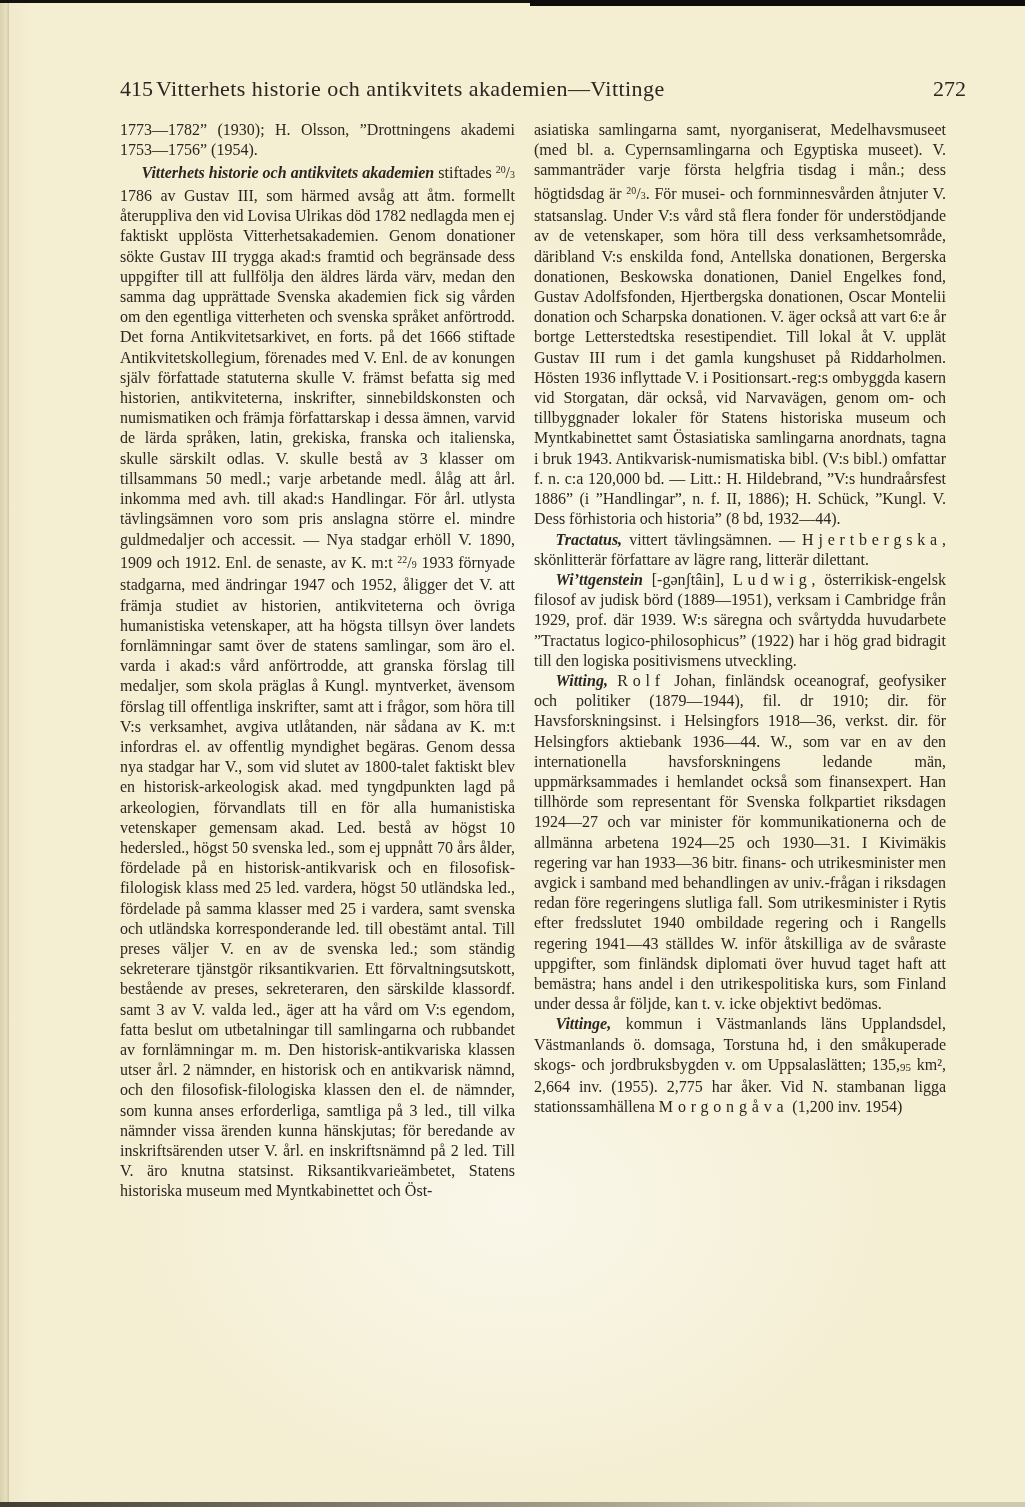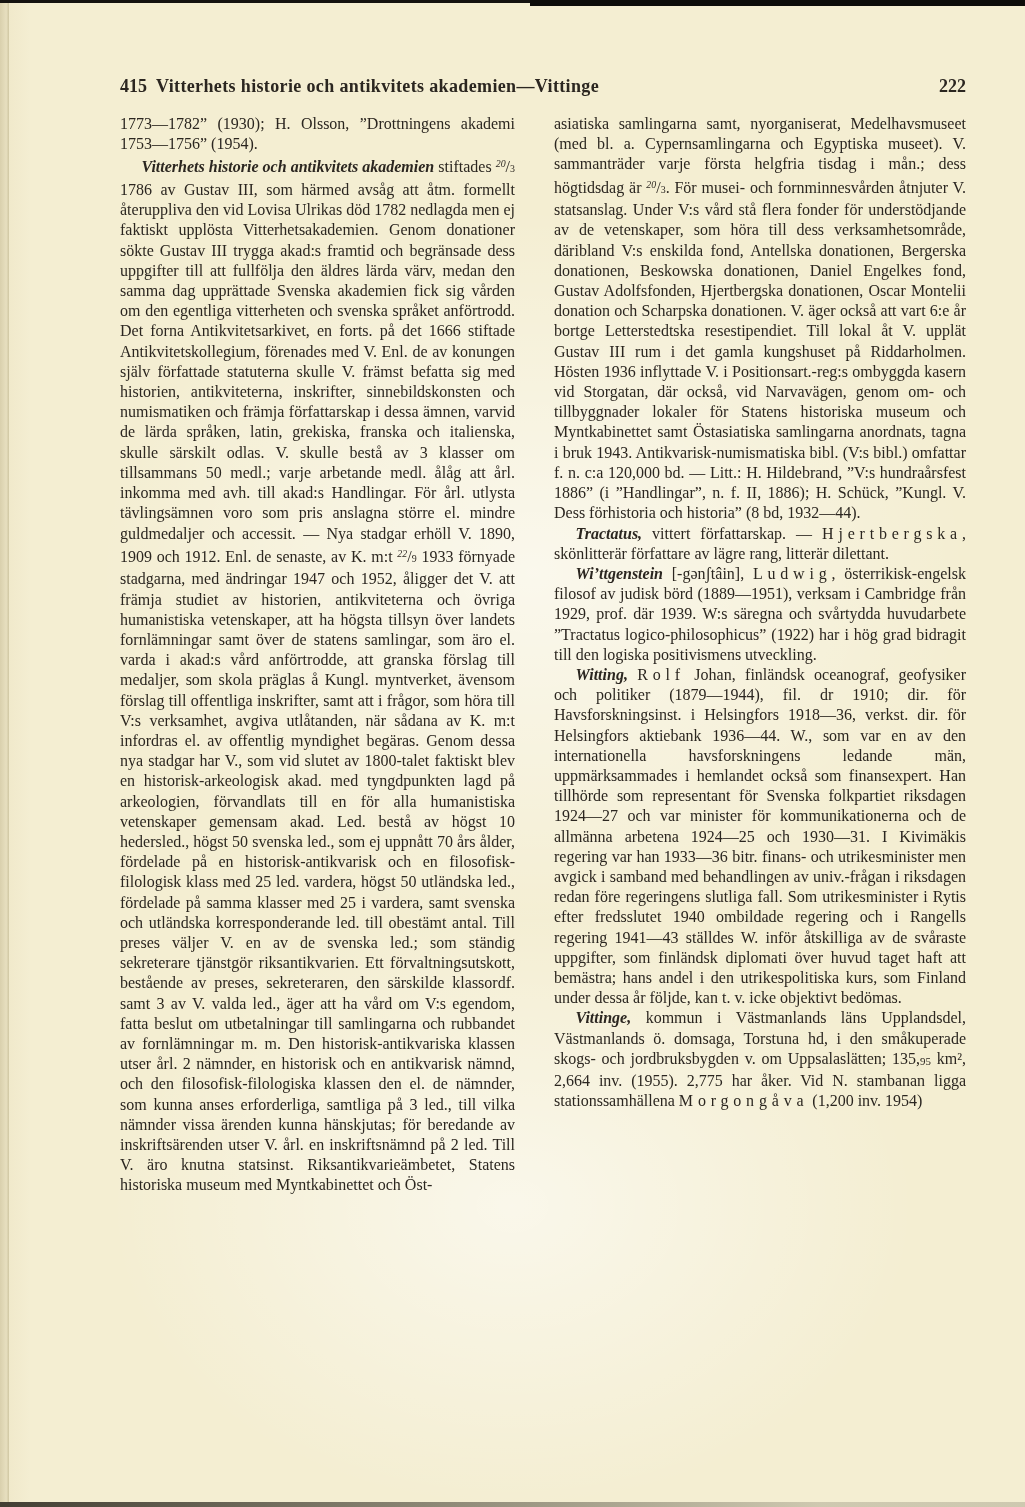--- a/index.html
+++ b/index.html
@@ -19,59 +19,59 @@
   .edge-top{position:absolute;top:0;left:0;width:100%;height:3px;background:#14120f;}
   .edge-top-right{position:absolute;top:0;left:530px;right:0;height:6px;background:#0d0c0a;}
   .edge-left{position:absolute;top:0;left:0;width:9px;height:100%;
     background:linear-gradient(90deg,#d9d0ad,#e7dfbf 70%,#cfc6a2 100%);}
   .edge-bottom{position:absolute;bottom:0;left:0;width:100%;height:5px;
     background:linear-gradient(90deg,#423e33,#6b665646 80%);}
   .content{
     position:absolute;left:120px;top:76px;width:846px;color:#2b2620;
   }
   .runhead{
-    position:relative;height:30px;font-weight:bold;font-size:18px;
+    position:relative;height:30px;font-weight:normal;font-size:22px;
   }
   .pageno-left{position:absolute;left:0;top:0;}
   .pageno-right{position:absolute;right:0;top:0;}
   .runtitle{position:absolute;left:0;right:0;padding-left:36px;letter-spacing:.02em;}
-  .cols{display:flex;gap:39px;margin-top:8px;}
+  .cols{display:flex;gap:19px;margin-top:14px;}
   .col{font-size:16px;line-height:20.2px;text-align:justify;text-justify:inter-word;}
   .col-left{width:395px;}
   .col-right{width:412px;}
   .col p{margin:0;}
   .col p.ind{text-indent:1.35em;}
   .b{font-weight:bold;font-style:italic;}
   .s{letter-spacing:.30em;}
   .sb{font-size:.68em;vertical-align:-.06em;}
   .frac{white-space:nowrap;}
-  .frac .fs{font-size:.62em;vertical-align:.5em;font-style:italic;}
+  .frac .fs{font-size:.62em;vertical-align:.5em;}
   .frac .fb{font-size:.62em;vertical-align:-.05em;}
 </style>
 </head>
 <body>
 
 <div class="paper"></div>
 <div class="edge-left"></div>
 <div class="edge-top"></div>
 <div class="edge-top-right"></div>
 <div class="edge-bottom"></div>
 
 <div class="content">
   <div class="runhead">
     <span class="pageno-left">415</span>
     <span class="runtitle">Vitterhets historie och antikvitets akademien—Vittinge</span>
-    <span class="pageno-right">222</span>
+    <span class="pageno-right">272</span>
   </div>
   <div class="cols">
     <div class="col col-left" id="col-left">
         <p><span class="n">1773—1782” (1930); H. Olsson, ”Drottningens akademi 1753—1756” (1954).</span></p>
         <p class="ind"><span class="b">Vitterhets historie och antikvitets akademien</span><span class="n"> stiftades </span><span class="frac"><span class="fs">20</span>/<span class="fb">3</span></span><span class="n"> 1786 av Gustav III, som härmed avsåg att åtm. formellt återuppliva den vid Lovisa Ulrikas död 1782 nedlagda men ej faktiskt upplösta Vitterhetsakademien. Genom donationer sökte Gustav III trygga akad:s framtid och begränsade dess uppgifter till att fullfölja den äldres lärda värv, medan den samma dag upprättade Svenska akademien fick sig vården om den egentliga vitterheten och svenska språket anförtrodd. Det forna Antikvitetsarkivet, en forts. på det 1666 stiftade Antikvitetskollegium, förenades med V. Enl. de av konungen själv författade statuterna skulle V. främst befatta sig med historien, antikviteterna, inskrifter, sinnebildskonsten och numismatiken och främja författarskap i dessa ämnen, varvid de lärda språken, latin, grekiska, franska och italienska, skulle särskilt odlas. V. skulle bestå av 3 klasser om tillsammans 50 medl.; varje arbetande medl. ålåg att årl. inkomma med avh. till akad:s Handlingar. För årl. utlysta tävlingsämnen voro som pris anslagna större el. mindre guldmedaljer och accessit. — Nya stadgar erhöll V. 1890, 1909 och 1912. Enl. de senaste, av K. m:t </span><span class="frac"><span class="fs">22</span>/<span class="fb">9</span></span><span class="n"> 1933 förnyade stadgarna, med ändringar 1947 och 1952, åligger det V. att främja studiet av historien, antikviteterna och övriga humanistiska vetenskaper, att ha högsta tillsyn över landets fornlämningar samt över de statens samlingar, som äro el. varda i akad:s vård anförtrodde, att granska förslag till medaljer, som skola präglas å Kungl. myntverket, ävensom förslag till offentliga inskrifter, samt att i frågor, som höra till V:s verksamhet, avgiva utlåtanden, när sådana av K. m:t infordras el. av offentlig myndighet begäras. Genom dessa nya stadgar har V., som vid slutet av 1800-talet faktiskt blev en historisk-arkeologisk akad. med tyngdpunkten lagd på arkeologien, förvandlats till en för alla humanistiska vetenskaper gemensam akad. Led. bestå av högst 10 hedersled., högst 50 svenska led., som ej uppnått 70 års ålder, fördelade på en historisk-antikvarisk och en filosofisk-filologisk klass med 25 led. vardera, högst 50 utländska led., fördelade på samma klasser med 25 i vardera, samt svenska och utländska korresponderande led. till obestämt antal. Till preses väljer V. en av de svenska led.; som ständig sekreterare tjänstgör riksantikvarien. Ett förvaltningsutskott, bestående av preses, sekreteraren, den särskilde klassordf. samt 3 av V. valda led., äger att ha vård om V:s egendom, fatta beslut om utbetalningar till samlingarna och rubbandet av fornlämningar m. m. Den historisk-antikvariska klassen utser årl. 2 nämnder, en historisk och en antikvarisk nämnd, och den filosofisk-filologiska klassen den el. de nämnder, som kunna anses erforderliga, samtliga på 3 led., till vilka nämnder vissa ärenden kunna hänskjutas; för beredande av inskriftsärenden utser V. årl. en inskriftsnämnd på 2 led. Till V. äro knutna statsinst. Riksantikvarieämbetet, Statens historiska museum med Myntkabinettet och Öst-</span></p>
       </div>
     <div class="col col-right" id="col-right">
         <p><span class="n">asiatiska samlingarna samt, nyorganiserat, Medelhavsmuseet (med bl. a. Cypernsamlingarna och Egyptiska museet). V. sammanträder varje första helgfria tisdag i mån.; dess högtidsdag är </span><span class="frac"><span class="fs">20</span>/<span class="fb">3</span></span><span class="n">. För musei- och fornminnesvården åtnjuter V. statsanslag. Under V:s vård stå flera fonder för understödjande av de vetenskaper, som höra till dess verksamhetsområde, däribland V:s enskilda fond, Antellska donationen, Bergerska donationen, Beskowska donationen, Daniel Engelkes fond, Gustav Adolfsfonden, Hjertbergska donationen, Oscar Montelii donation och Scharpska donationen. V. äger också att vart 6:e år bortge Letterstedtska resestipendiet. Till lokal åt V. upplät Gustav III rum i det gamla kungshuset på Riddarholmen. Hösten 1936 inflyttade V. i Positionsart.-reg:s ombyggda kasern vid Storgatan, där också, vid Narvavägen, genom om- och tillbyggnader lokaler för Statens historiska museum och Myntkabinettet samt Östasiatiska samlingarna anordnats, tagna i bruk 1943. Antikvarisk-numismatiska bibl. (V:s bibl.) omfattar f. n. c:a 120,000 bd. — Litt.: H. Hildebrand, ”V:s hundraårsfest 1886” (i ”Handlingar”, n. f. II, 1886); H. Schück, ”Kungl. V. Dess förhistoria och historia” (8 bd, 1932—44).</span></p>
-        <p class="ind"><span class="b">Tractatus,</span><span class="n"> vittert författarskap. — </span><span class="s">Hjertbergska</span><span class="n">, skönlitterär författare av lägre rang, litterär dilettant.</span></p>
+        <p class="ind"><span class="b">Tractatus,</span><span class="n"> vittert tävlingsämnen. — </span><span class="s">Hjertbergska</span><span class="n">, skönlitterär författare av lägre rang, litterär dilettant.</span></p>
         <p class="ind"><span class="b">Wiʼttgenstein</span><span class="n"> [-gənʃtâin], </span><span class="s">Ludwig</span><span class="n">, österrikisk-engelsk filosof av judisk börd (1889—1951), verksam i Cambridge från 1929, prof. där 1939. W:s säregna och svårtydda huvudarbete ”Tractatus logico-philosophicus” (1922) har i hög grad bidragit till den logiska positivismens utveckling.</span></p>
         <p class="ind"><span class="b">Witting,</span><span class="n"> </span><span class="s">Rolf</span><span class="n"> Johan, finländsk oceanograf, geofysiker och politiker (1879—1944), fil. dr 1910; dir. för Havsforskningsinst. i Helsingfors 1918—36, verkst. dir. för Helsingfors aktiebank 1936—44. W., som var en av den internationella havsforskningens ledande män, uppmärksammades i hemlandet också som finansexpert. Han tillhörde som representant för Svenska folkpartiet riksdagen 1924—27 och var minister för kommunikationerna och de allmänna arbetena 1924—25 och 1930—31. I Kivimäkis regering var han 1933—36 bitr. finans- och utrikesminister men avgick i samband med behandlingen av univ.-frågan i riksdagen redan före regeringens slutliga fall. Som utrikesminister i Rytis efter fredsslutet 1940 ombildade regering och i Rangells regering 1941—43 ställdes W. inför åtskilliga av de svåraste uppgifter, som finländsk diplomati över huvud taget haft att bemästra; hans andel i den utrikespolitiska kurs, som Finland under dessa år följde, kan t. v. icke objektivt bedömas.</span></p>
         <p class="ind"><span class="b">Vittinge,</span><span class="n"> kommun i Västmanlands läns Upplandsdel, Västmanlands ö. domsaga, Torstuna hd, i den småkuperade skogs- och jordbruksbygden v. om Uppsalaslätten; 135,</span><span class="sb">95</span><span class="n"> km², 2,664 inv. (1955). 2,775 har åker. Vid N. stambanan ligga stationssamhällena </span><span class="s">Morgongåva</span><span class="n"> (1,200 inv. 1954)</span></p>
       </div>
   </div>
 </div>
 
 </body></html>

